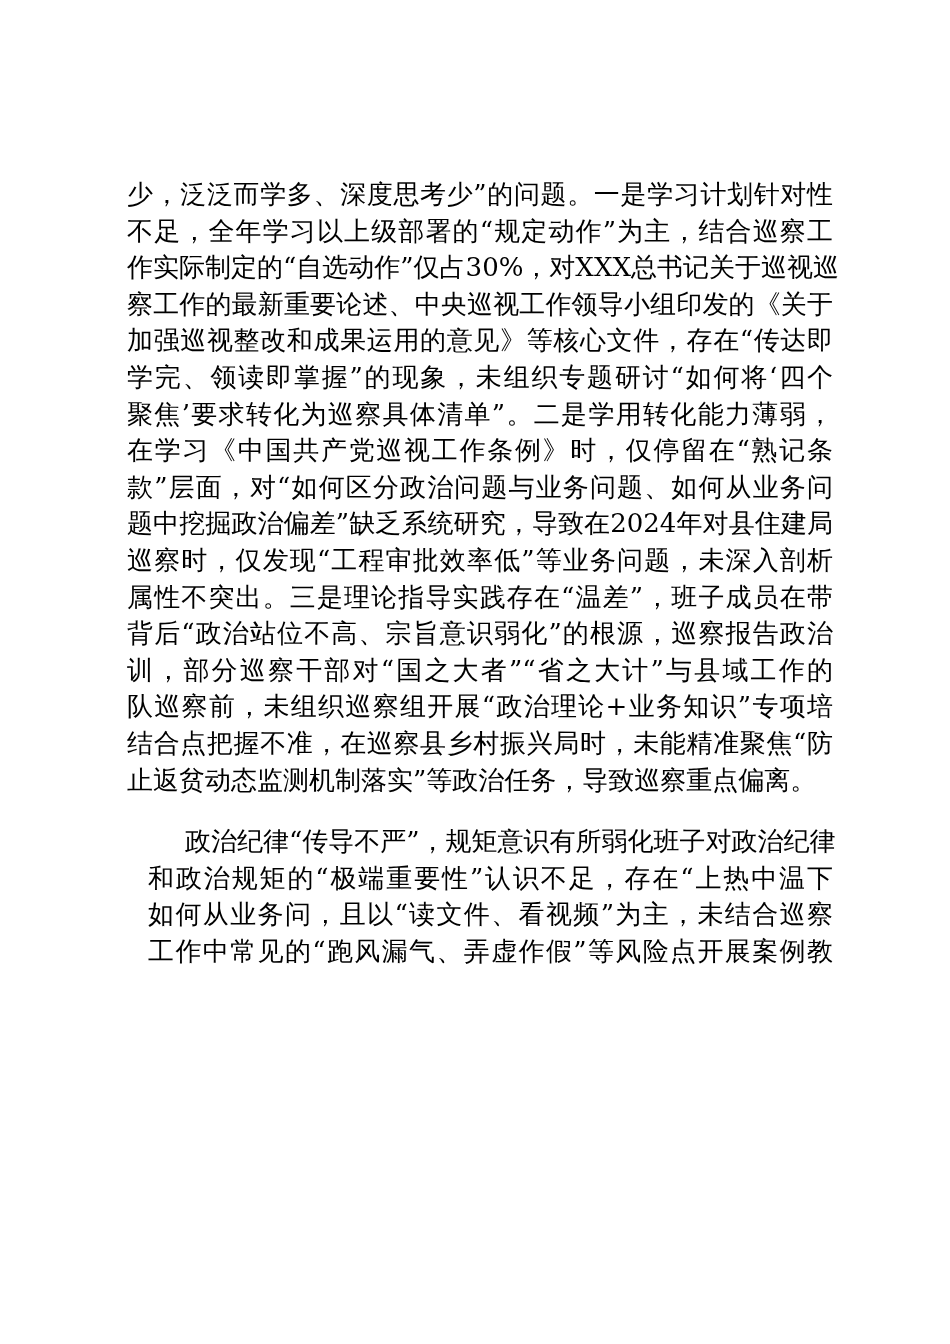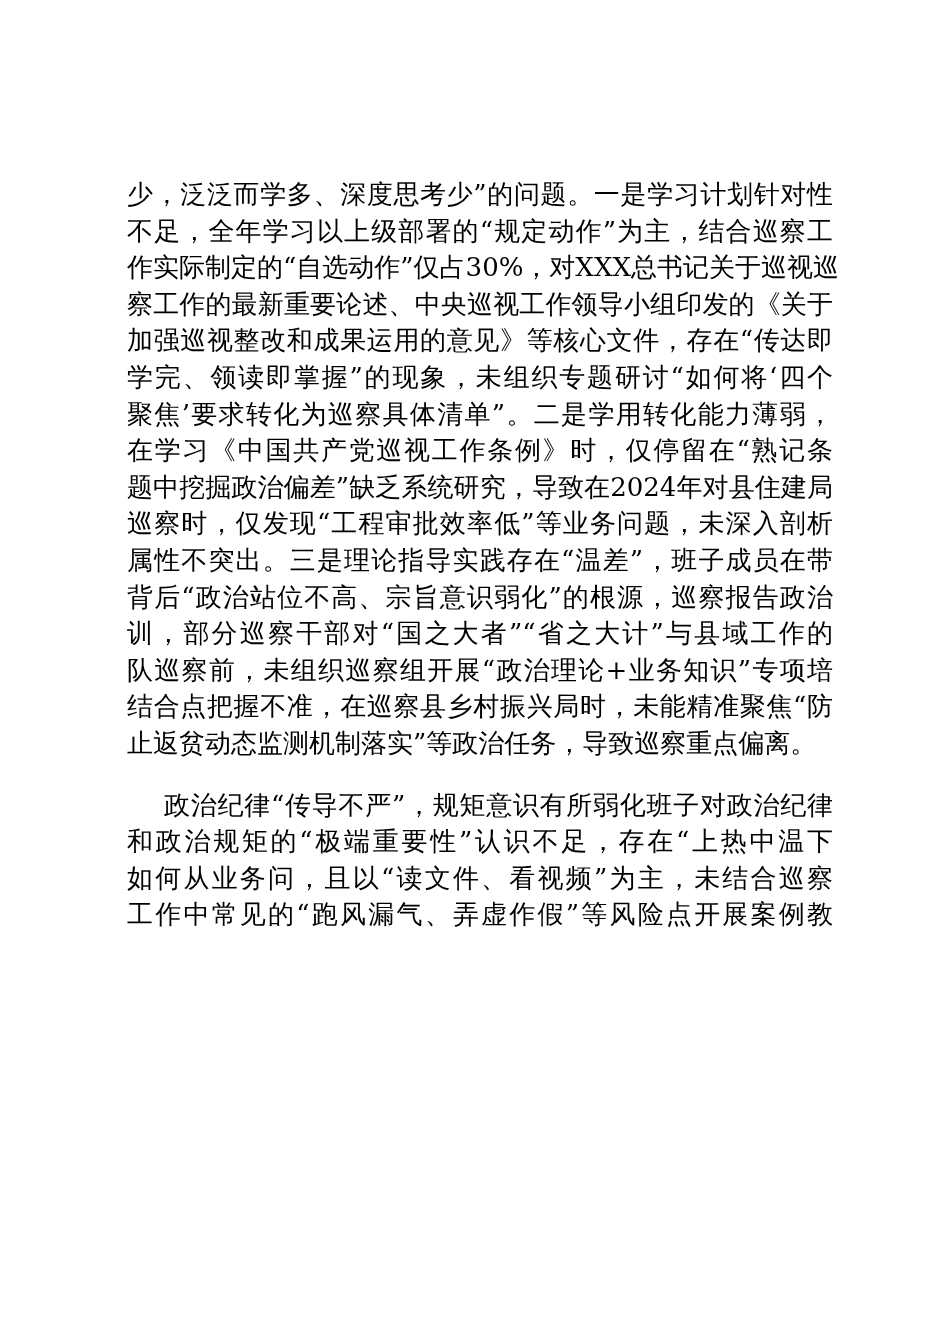--- a/index.html
+++ b/index.html
@@ -39,40 +39,42 @@
       letter-spacing: 0;
     }
     .line.last {
       text-align-last: left;
     }
     .para {
       margin: 0;
     }
     .para + .para {
       margin-top: 25px;
+      margin-left: 21px;
     }
     .indent {
       padding-left: 37px;
     }
   </style>
 </head>
 <body>
 
 <div class="page">
   <div class="body-text">
 
     <div class="para">
       <div class="line">少，泛泛而学多、深度思考少”的问题。一是学习计划针对性</div>
       <div class="line">不足，全年学习以上级部署的“规定动作”为主，结合巡察工</div>
       <div class="line">作实际制定的“自选动作”仅占30%，对XXX总书记关于巡视巡</div>
       <div class="line">察工作的最新重要论述、中央巡视工作领导小组印发的《关于</div>
       <div class="line">加强巡视整改和成果运用的意见》等核心文件，存在“传达即</div>
       <div class="line">学完、领读即掌握”的现象，未组织专题研讨“如何将‘四个</div>
       <div class="line">聚焦’要求转化为巡察具体清单”。二是学用转化能力薄弱，</div>
       <div class="line">在学习《中国共产党巡视工作条例》时，仅停留在“熟记条</div>
+      <div class="line">款”层面，对“如何区分政治问题与业务问题、如何从业务问</div>
       <div class="line">题中挖掘政治偏差”缺乏系统研究，导致在2024年对县住建局</div>
       <div class="line">巡察时，仅发现“工程审批效率低”等业务问题，未深入剖析</div>
       <div class="line">属性不突出。三是理论指导实践存在“温差”，班子成员在带</div>
       <div class="line">背后“政治站位不高、宗旨意识弱化”的根源，巡察报告政治</div>
       <div class="line">训，部分巡察干部对“国之大者”“省之大计”与县域工作的</div>
       <div class="line">队巡察前，未组织巡察组开展“政治理论+业务知识”专项培</div>
       <div class="line">结合点把握不准，在巡察县乡村振兴局时，未能精准聚焦“防</div>
       <div class="line last">止返贫动态监测机制落实”等政治任务，导致巡察重点偏离。</div>
     </div>
 

